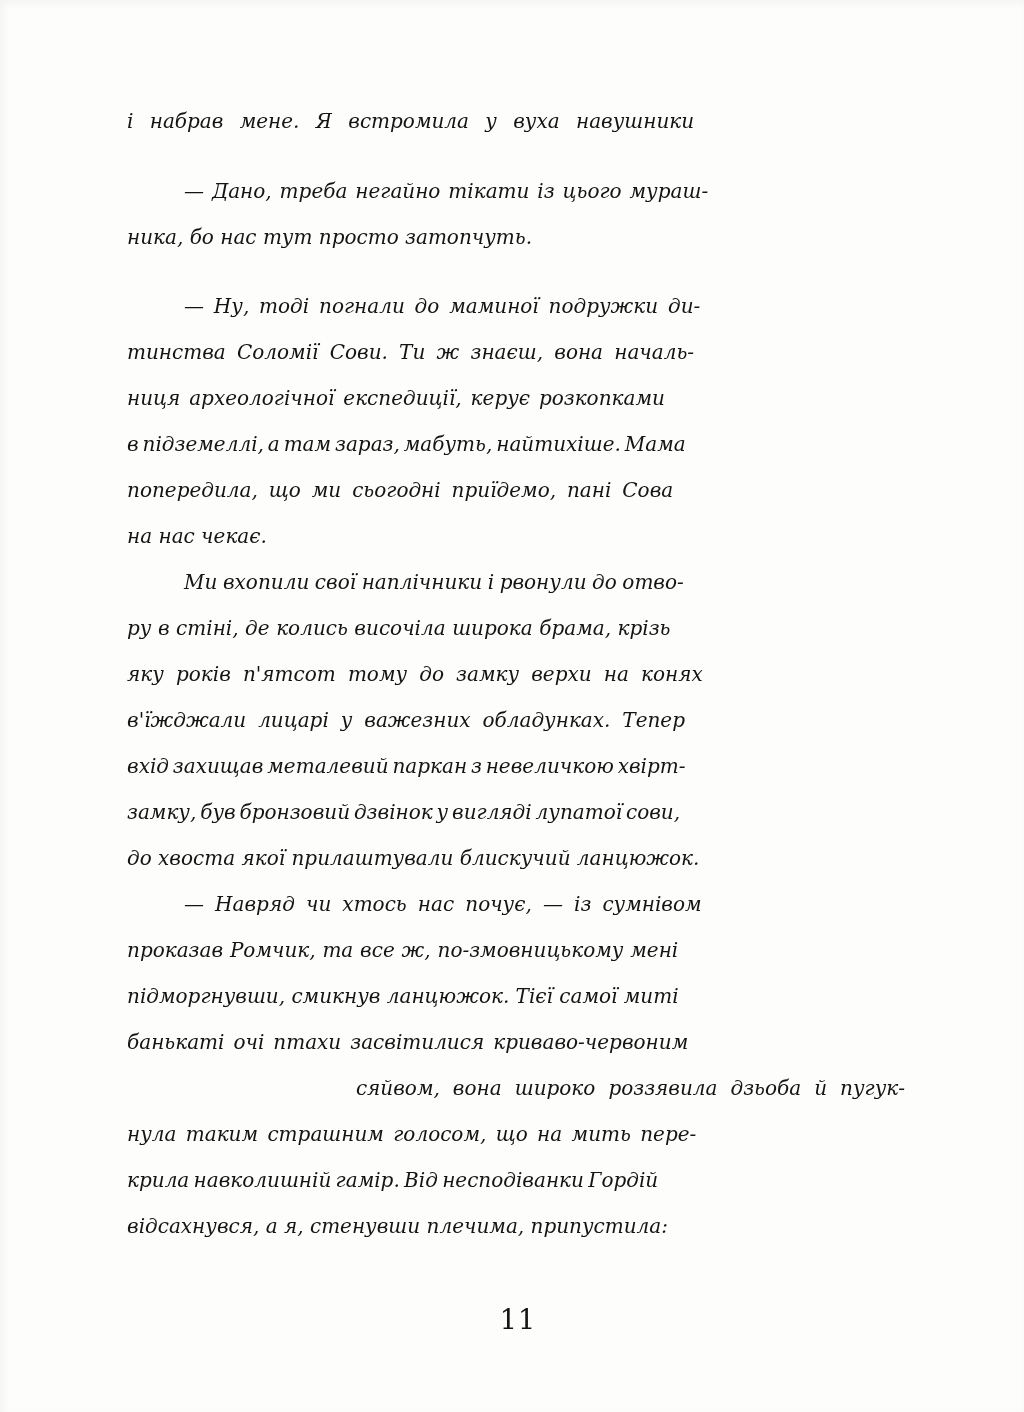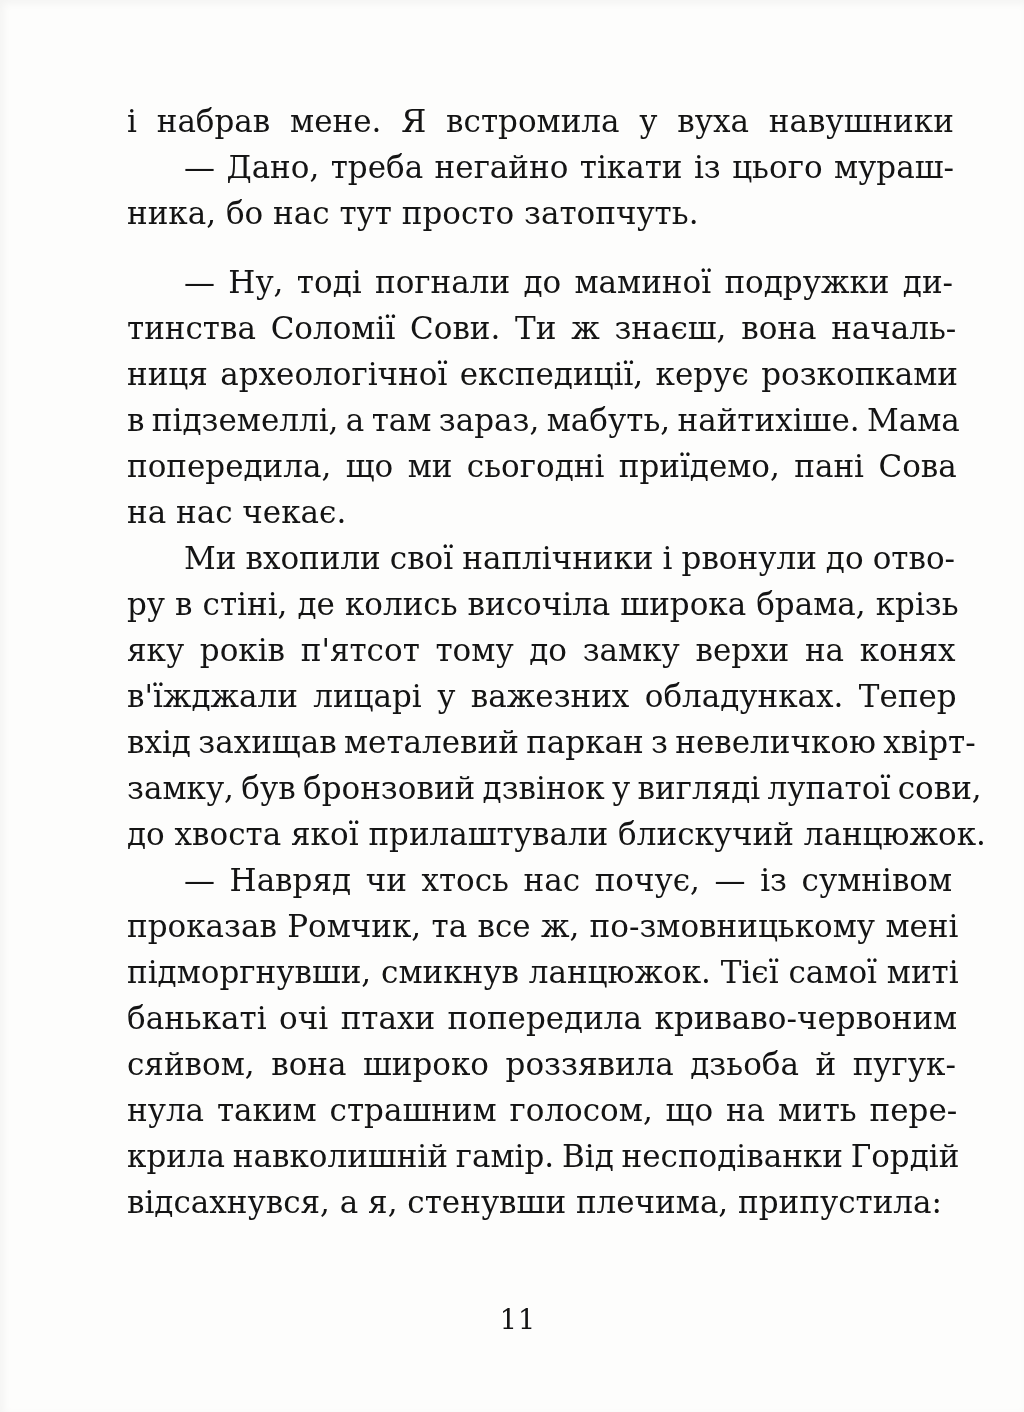--- a/index.html
+++ b/index.html
@@ -18,23 +18,24 @@
   }
   .text-block {
     position: absolute;
     left: 127px;
     top: 98px;
     width: 778px;
   }
   .line {
     height: 46px;
     line-height: 46px;
-    font-size: 31px;
+    font-size: 20px;
     white-space: nowrap;
     text-align: left;
+    font-style: italic;
   }
   .line.indent {
     padding-left: 57px;
   }
   .page-number {
     position: absolute;
     left: 129px;
     top: 1297px;
     width: 778px;
     text-align: center;
@@ -42,38 +43,38 @@
     line-height: 46px;
     letter-spacing: 1px;
   }
 </style>
 </head>
 <body>
 
 <div class="page">
   <div class="text-block" id="text-block">
       <div class="line" style="word-spacing: 9.95px;"><span>і набрав мене. Я встромила у вуха навушники</span></div>
-      <div class="line indent" style="word-spacing: 1.57px;"><span>— Дано, треба негайно тікати із цього мураш-</span></div>
+      <div class="line indent" style="word-spacing: 1.57px; margin-top: 24px;"><span>— Дано, треба негайно тікати із цього мураш-</span></div>
       <div class="line end"><span>ника, бо нас тут просто затопчуть.</span></div>
       <div class="line indent" style="word-spacing: 3.49px; margin-top: 23px;"><span>— Ну, тоді погнали до маминої подружки ди-</span></div>
       <div class="line" style="word-spacing: 4.86px;"><span>тинства Соломії Сови. Ти ж знаєш, вона началь-</span></div>
       <div class="line" style="word-spacing: 2.57px;"><span>ниця археологічної експедиції, керує розкопками</span></div>
       <div class="line" style="word-spacing: -2.44px;"><span>в підземеллі, а там зараз, мабуть, найтихіше. Мама</span></div>
       <div class="line" style="word-spacing: 4.57px;"><span>попередила, що ми сьогодні приїдемо, пані Сова</span></div>
       <div class="line end"><span>на нас чекає.</span></div>
       <div class="line indent" style="word-spacing: -0.79px;"><span>Ми вхопили свої наплічники і рвонули до отво-</span></div>
       <div class="line" style="word-spacing: 0.17px;"><span>ру в стіні, де колись височіла широка брама, крізь</span></div>
       <div class="line" style="word-spacing: 5.8px;"><span>яку років п'ятсот тому до замку верхи на конях</span></div>
       <div class="line" style="word-spacing: 5.55px;"><span>в'їжджали лицарі у важезних обладунках. Тепер</span></div>
       <div class="line" style="word-spacing: -2.5px;"><span>вхід захищав металевий паркан з невеличкою хвірт-</span></div>
       <div class="line" style="word-spacing: -2.5px;"><span>замку, був бронзовий дзвінок у вигляді лупатої сови,</span></div>
       <div class="line end"><span>до хвоста якої прилаштували блискучий ланцюжок.</span></div>
       <div class="line indent" style="word-spacing: 4.75px;"><span>— Навряд чи хтось нас почує, — із сумнівом</span></div>
       <div class="line" style="word-spacing: 0.46px;"><span>проказав Ромчик, та все ж, по-змовницькому мені</span></div>
       <div class="line" style="word-spacing: -0.02px;"><span>підморгнувши, смикнув ланцюжок. Тієї самої миті</span></div>
-      <div class="line" style="word-spacing: 2.64px;"><span>банькаті очі птахи попередила криваво-червоним</span></div>
-      <div class="line" style="word-spacing: 6.68px;"><span>сяйвом, вона широко роззявила дзьоба й пугук-</span></div>
+      <div class="line" style="word-spacing: 2.64px;"><span>банькаті очі птахи засвітилися криваво-червоним</span></div>
+      <div class="line" style="word-spacing: 6.68px; text-align: right;"><span>сяйвом, вона широко роззявила дзьоба й пугук-</span></div>
       <div class="line" style="word-spacing: 2.99px;"><span>нула таким страшним голосом, що на мить пере-</span></div>
       <div class="line" style="word-spacing: -2.06px;"><span>крила навколишній гамір. Від несподіванки Гордій</span></div>
       <div class="line end"><span>відсахнувся, а я, стенувши плечима, припустила:</span></div>
     </div>
   <div class="page-number">11</div>
 </div>
 
 </body></html>

